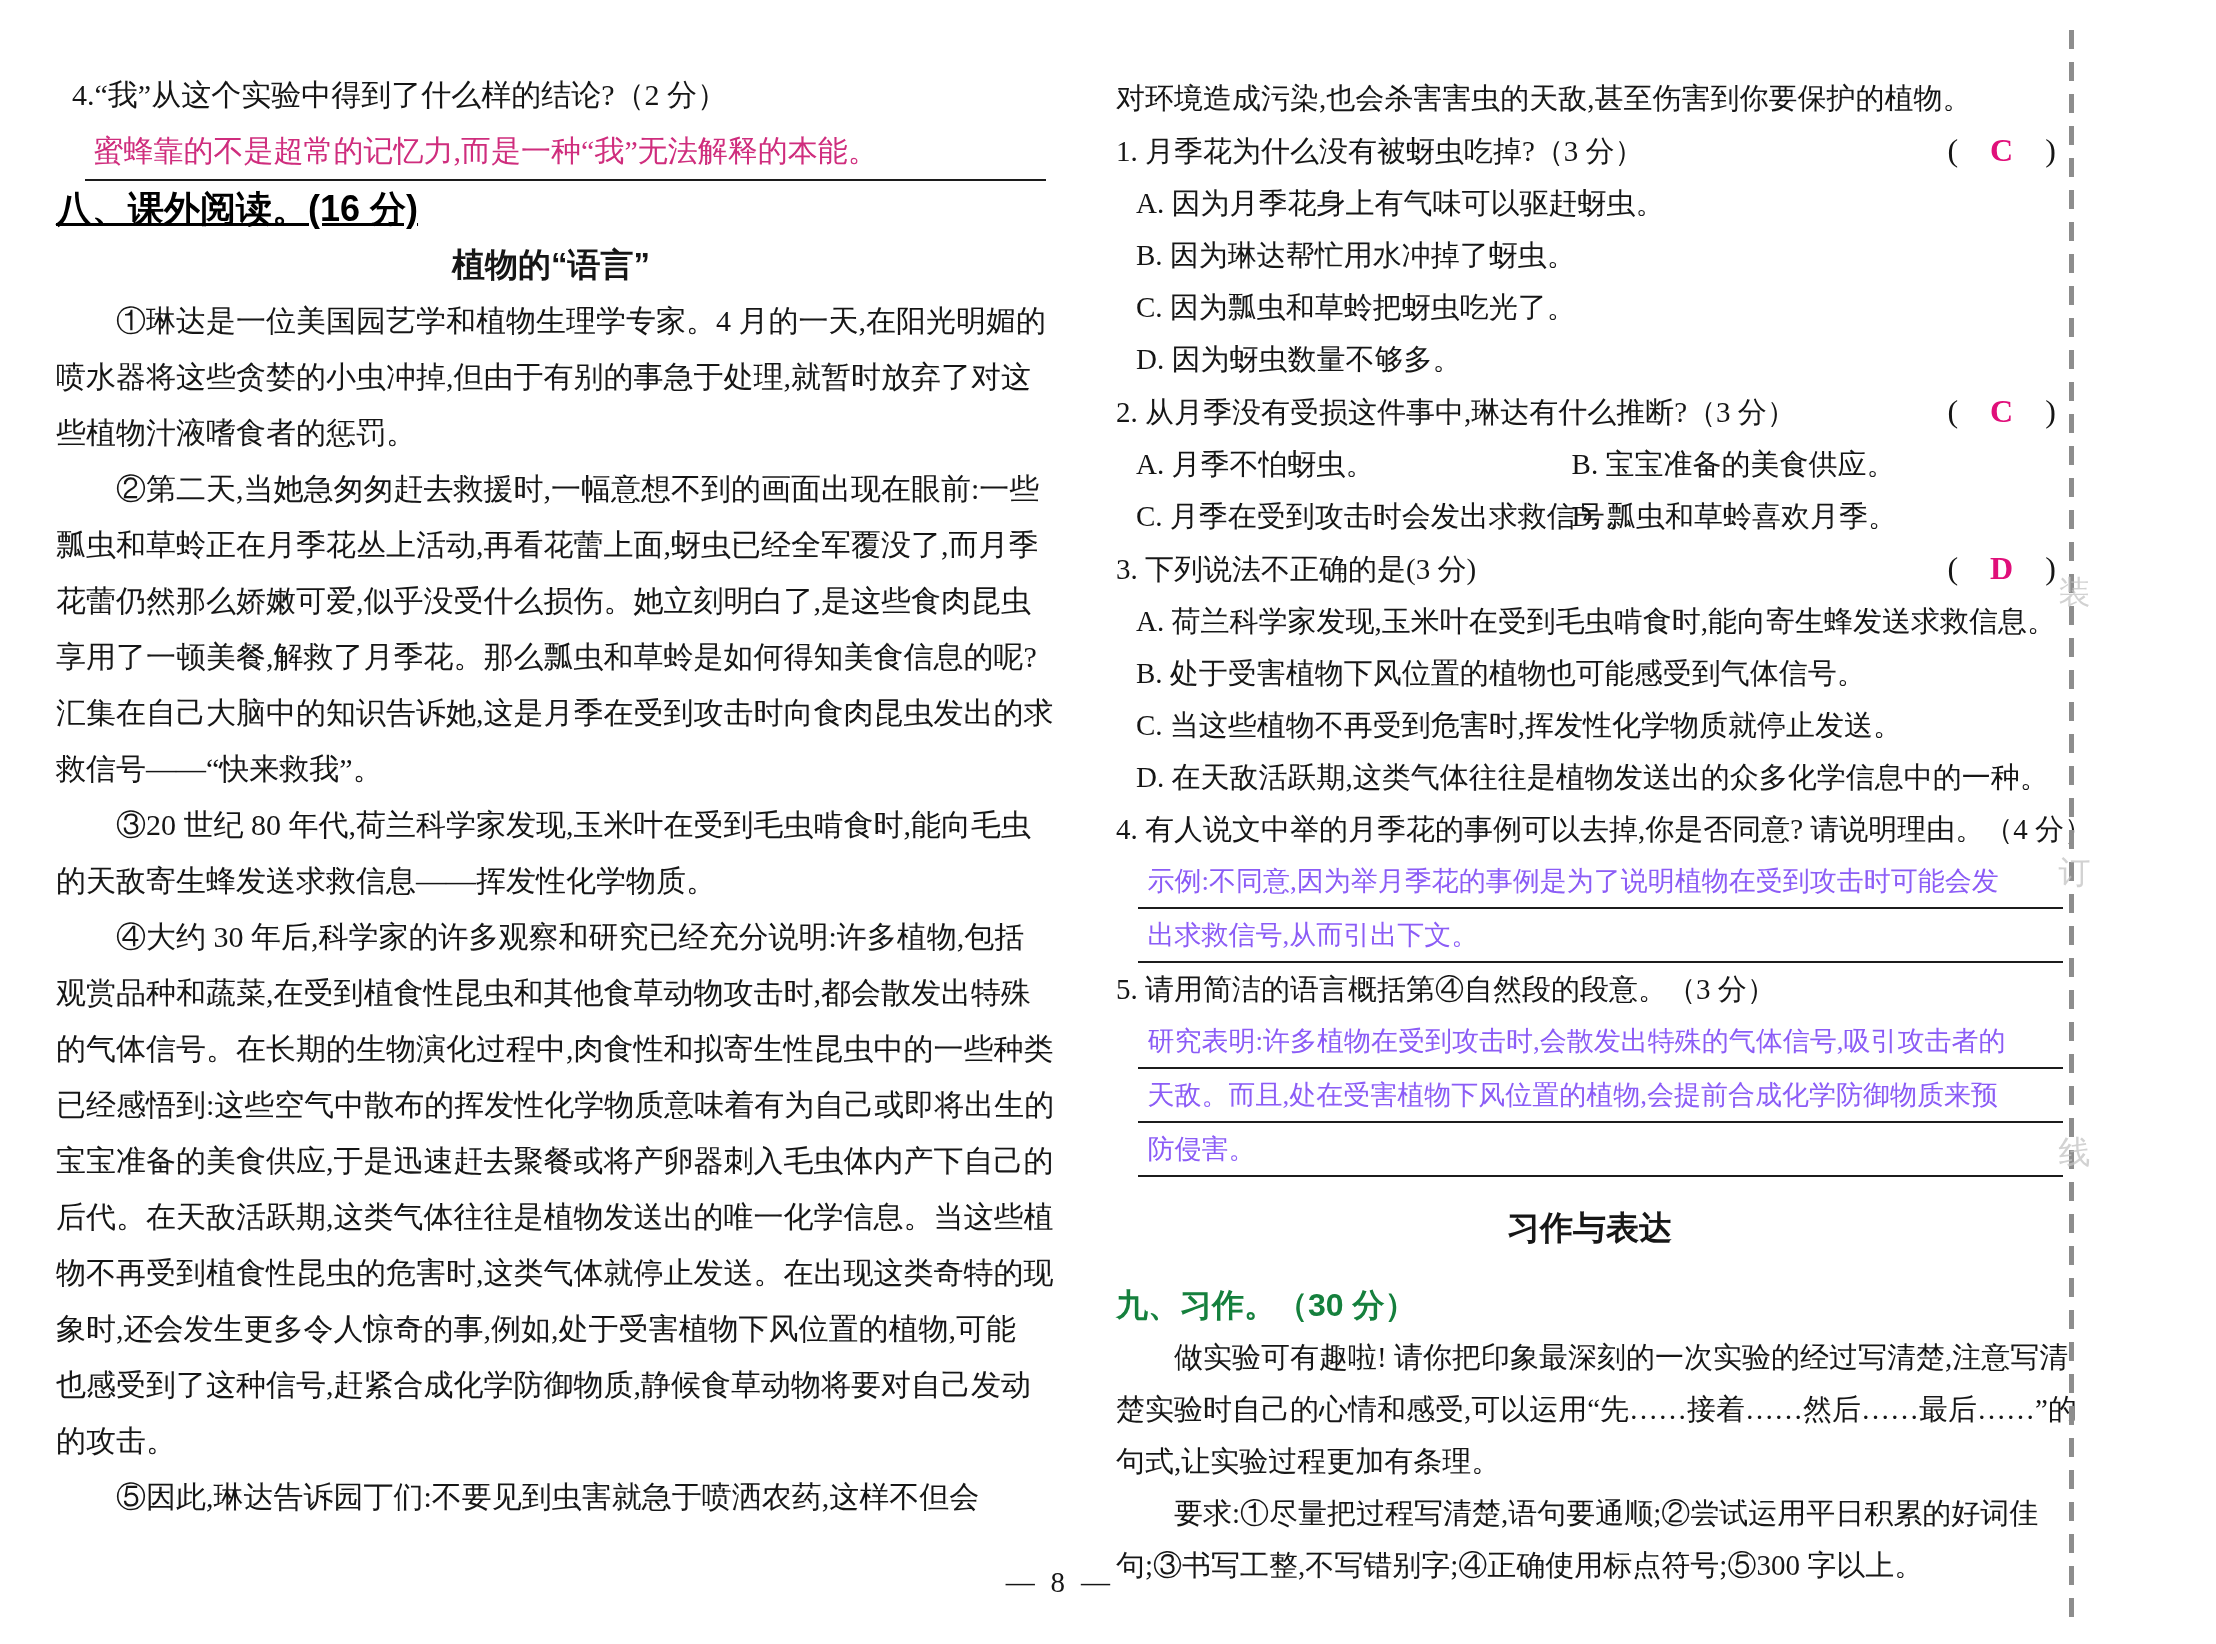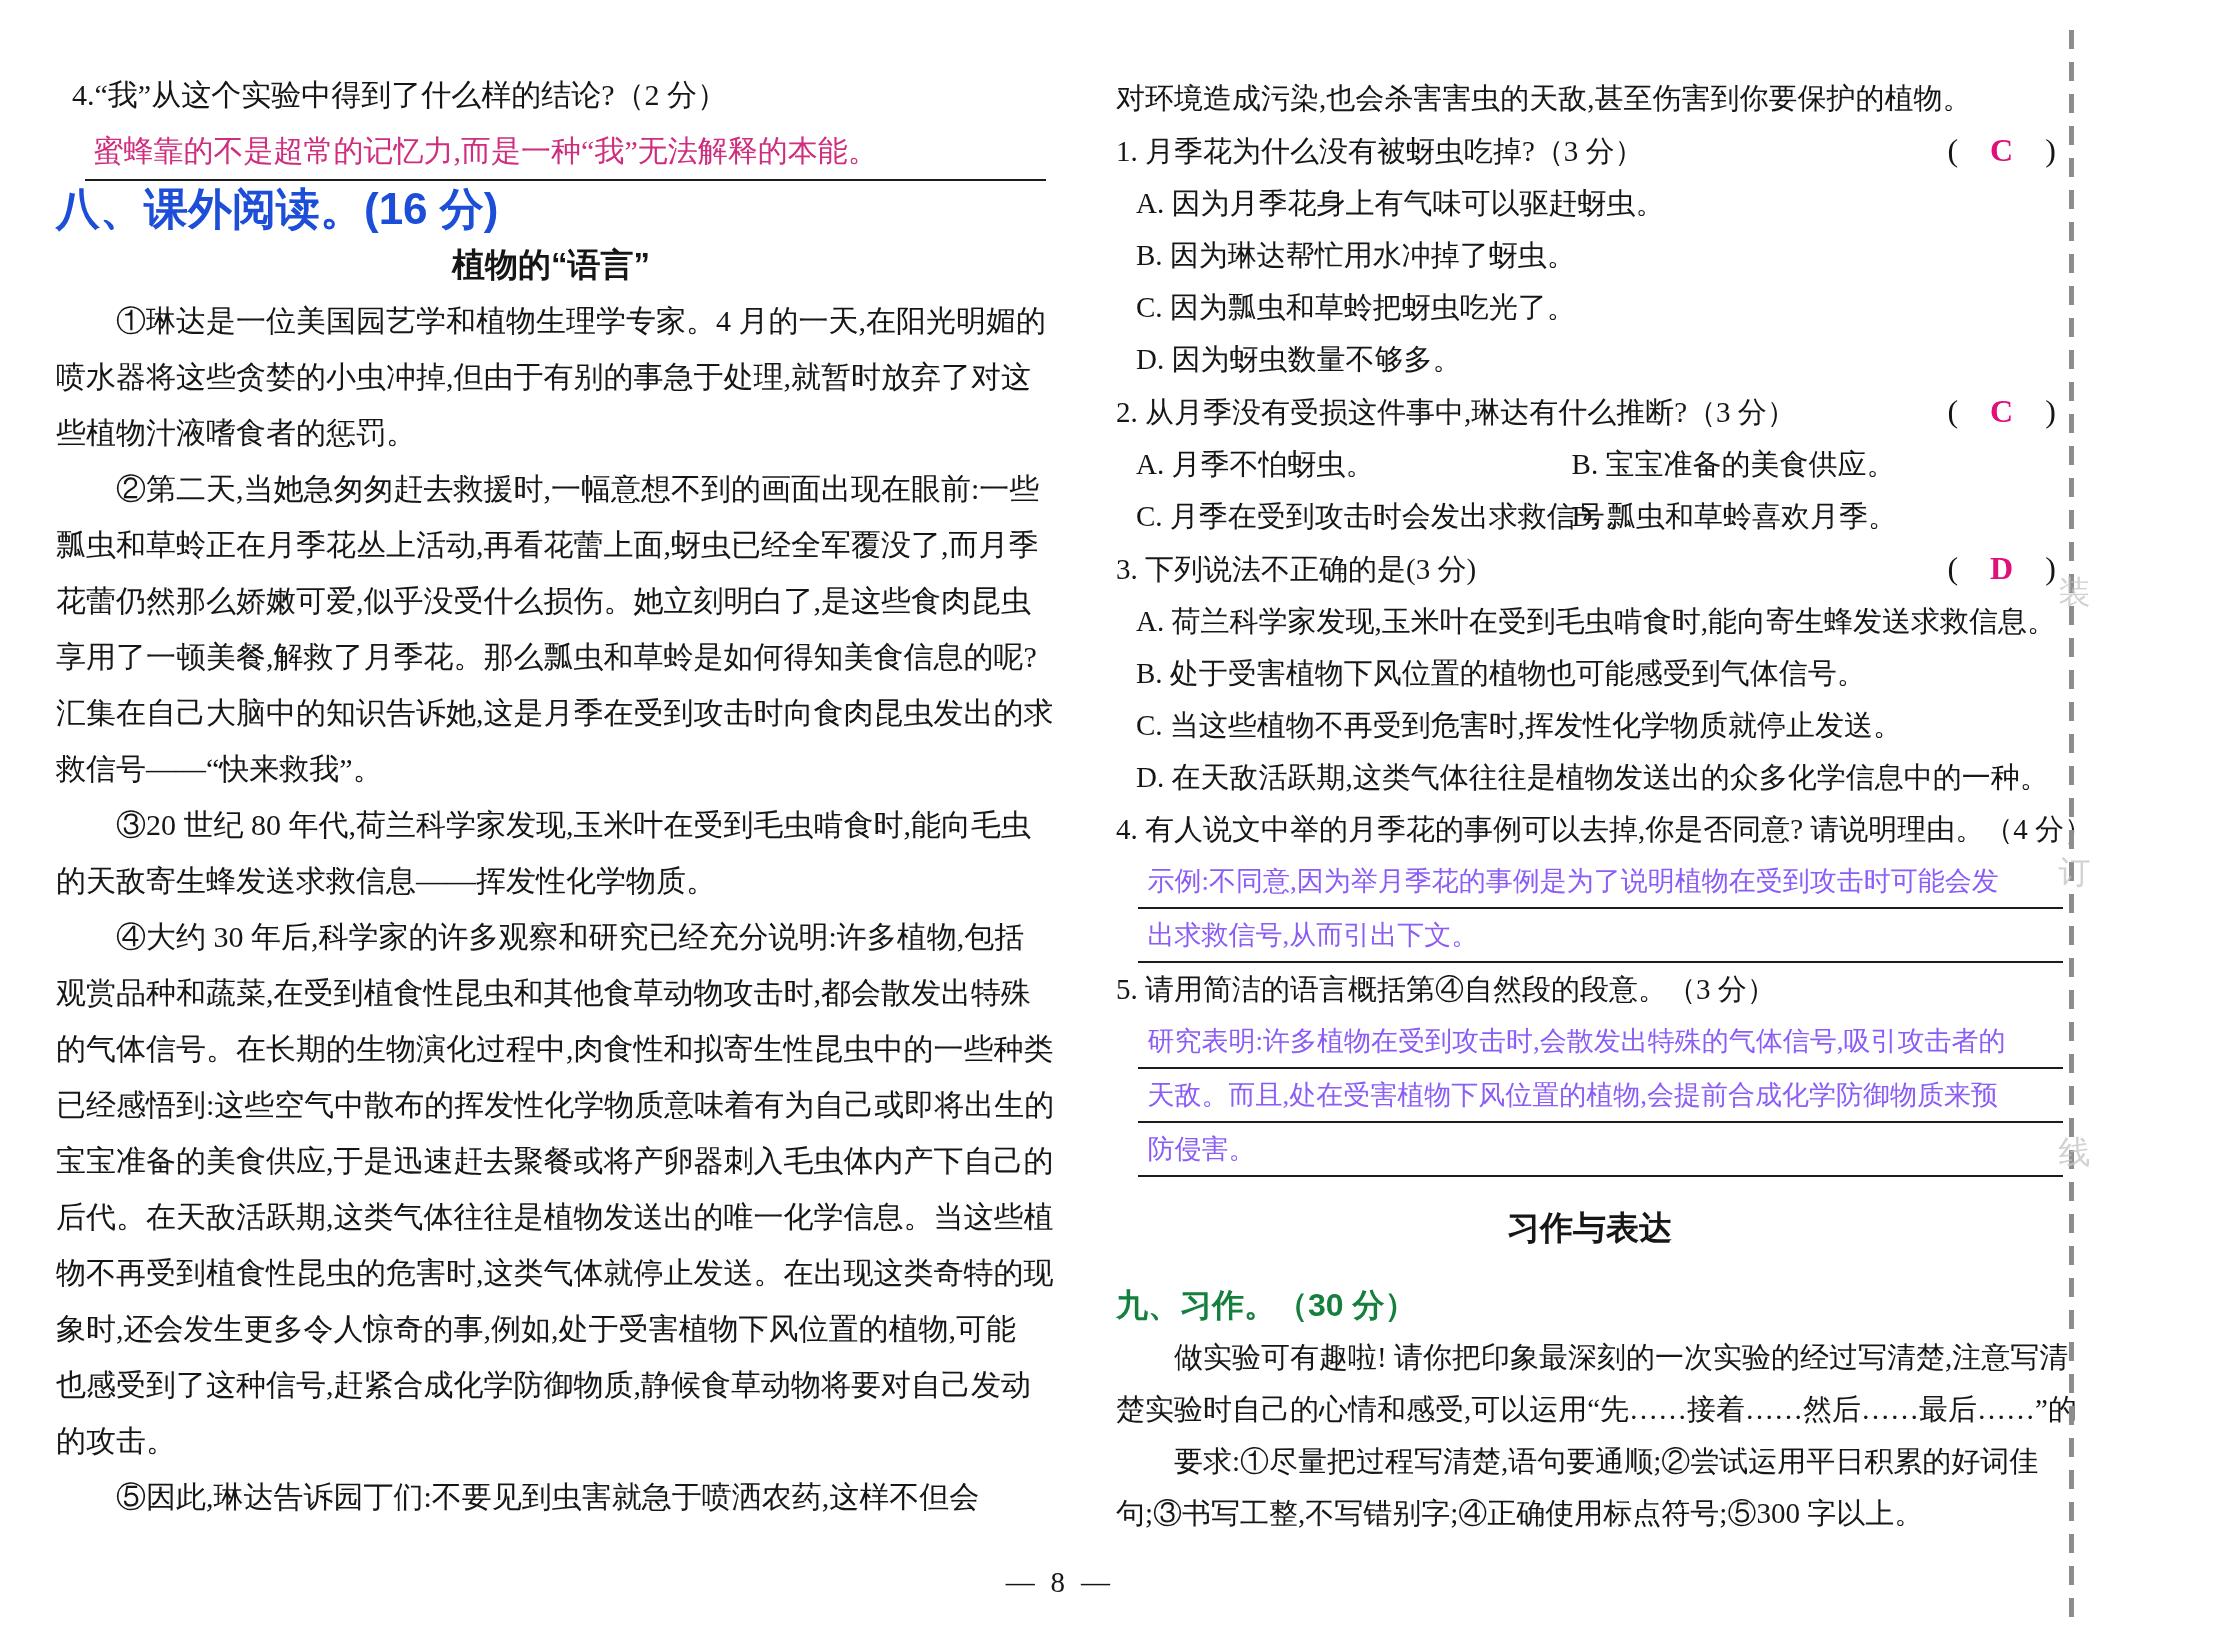--- a/index.html
+++ b/index.html
@@ -22,24 +22,25 @@
 
   
   .q4-stem { padding-left:16px; }
   .ans-underline {
     color:#cf2d7d;
     margin-left:29px;
     padding-left:8.6px;
     border-bottom:2.2px solid #1c1c1c;
   }
   .sec-heading {
-    color:#1d4ed8;
+    color:#000000;
     font-weight:bold;
     font-family:"Liberation Sans", sans-serif;
-    font-size:44px;
+    font-size:36px;
+    text-decoration:underline;
   }
   .center-bold {
     text-align:center;
     font-weight:bold;
     font-family:"Liberation Sans", sans-serif;
     font-size:33px;
     white-space:nowrap;
   }
 
   
@@ -185,20 +186,21 @@
         <div class="line ansline">研究表明:许多植物在受到攻击时,会散发出特殊的气体信号,吸引攻击者的</div>
         <div class="line ansline">天敌。而且,处在受害植物下风位置的植物,会提前合成化学防御物质来预</div>
         <div class="line ansline">防侵害。</div>
       </div>
 
     <div class="line center-bold gap-top">习作与表达</div>
     <div class="line q9-heading gap-top">九、习作。（30 分）</div>
     <div>
         <div class="line">　　做实验可有趣啦! 请你把印象最深刻的一次实验的经过写清楚,注意写清</div>
         <div class="line">楚实验时自己的心情和感受,可以运用“先……接着……然后……最后……”的</div>
+        <div class="line">句式,让实验过程更加有条理。</div>
         <div class="line">　　要求:①尽量把过程写清楚,语句要通顺;②尝试运用平日积累的好词佳</div>
         <div class="line">句;③书写工整,不写错别字;④正确使用标点符号;⑤300 字以上。</div>
       </div>
   </div>
 
   <div class="binding-line"></div>
   <div class="binding-chars">
       <div>装</div>
       <div>订</div>
       <div>线</div>

